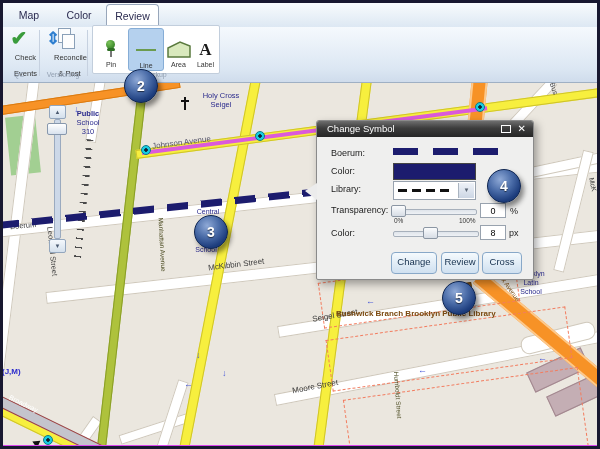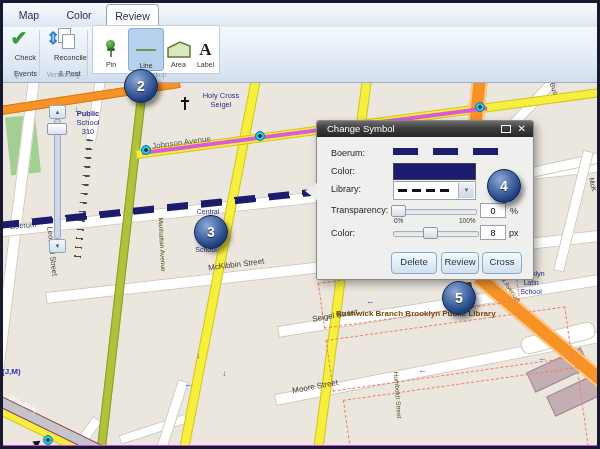--- a/index.html
+++ b/index.html
@@ -259,21 +259,21 @@
     <div class="mini" style="left:142px;top:96px;">100%</div>
     <input class="dlg-input" style="left: 163px; top: 82px;" value="0">
     <div class="dlg-lbl" style="left:193px;top:85px;">%</div>
 
     <div class="dlg-lbl" style="left:14px;top:107px;">Color:</div>
     <div class="slider-track" style="left:76px;top:110px;width:84px;"></div>
     <div class="slider-thumb" style="left:106px;top:106px;"></div>
     <input class="dlg-input" style="left: 163px; top: 104px;" value="8">
     <div class="dlg-lbl" style="left:192px;top:107px;">px</div>
 
-    <div class="dlg-btn" style="left:74px;width:44px;">Delete</div>
+    <div class="dlg-btn" style="left:74px;width:44px;">Change</div>
     <div class="dlg-btn" style="left:124px;width:36px;">Review</div>
     <div class="dlg-btn" style="left:165px;width:38px;">Cross</div>
   </div>
 
   <div class="badge" style="left:124px;top:69px;">2</div>
   <div class="badge" style="left:194px;top:215px;">3</div>
   <div class="badge" style="left:487px;top:169px;">4</div>
   <div class="badge" style="left:442px;top:281px;">5</div>
 
   <div id="frame"></div>

